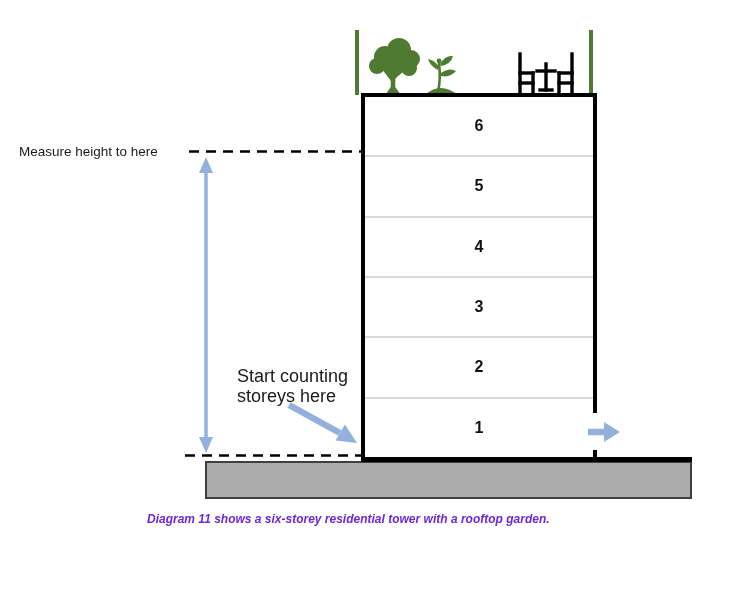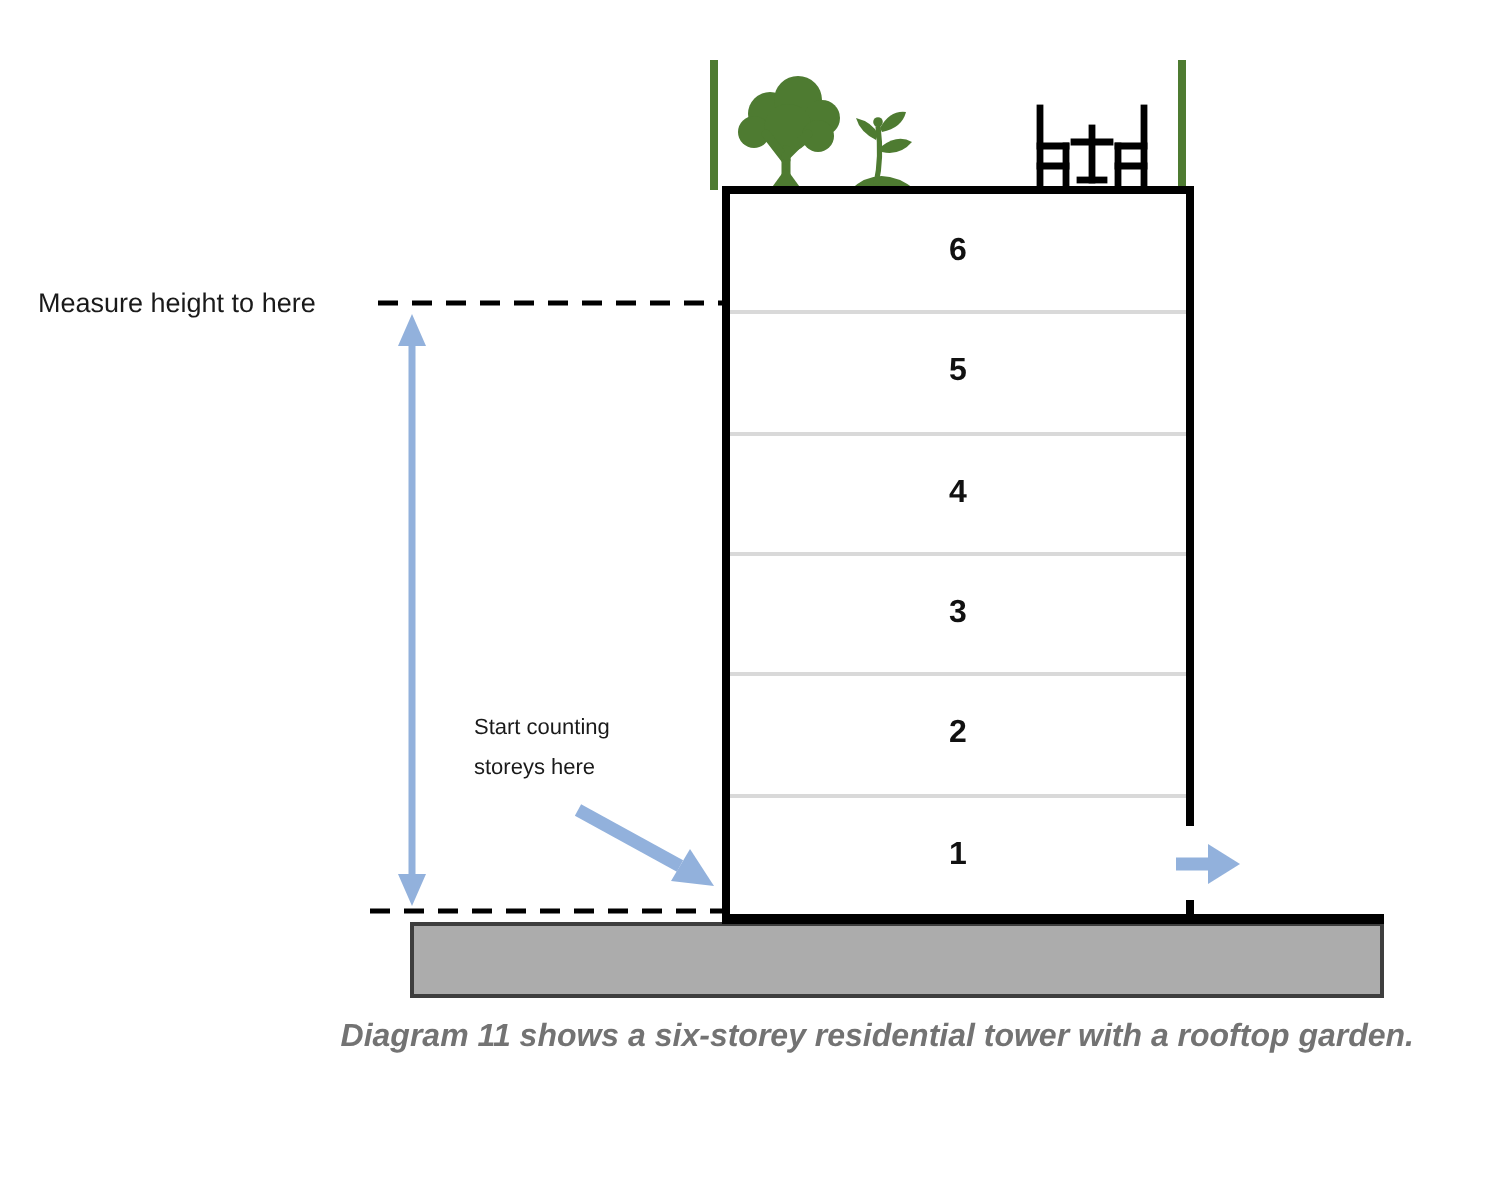--- a/index.html
+++ b/index.html
@@ -41,27 +41,27 @@
     left: 205px; top: 461px; width: 487px; height: 38px;
     background: #ACACAC; border: 2px solid #3E3E3E;
   }
   .base-line { left: 361px; top: 457px; width: 331px; height: 5px; background: #000; }
 
   
   .measure-label {
     left: 19px; top: 144px; font-size: 13.5px; color: #1a1a1a; white-space: nowrap;
   }
   .start-label {
-    left: 237px; top: 354px; font-size: 11px; color: #1a1a1a;
+    left: 237px; top: 366px; font-size: 18px; color: #1a1a1a;
     line-height: 20px; white-space: pre-line;
   }
   .caption {
     left: 147px; top: 502px; width: 560px;
-    text-align: right; font-size: 16px; font-style: italic; font-weight: bold;
-    color: #737373; line-height: 34px;
+    text-align: left; font-size: 12px; font-style: italic; font-weight: bold;
+    color: #6d28d9; line-height: 34px;
   }
 </style>
 </head>
 <body>
 
 <div class="stage">
 
   <div class="abs measure-label">Measure height to here</div>
 
   <svg class="abs" style="left:189px; top:148px;" width="176" height="7">

